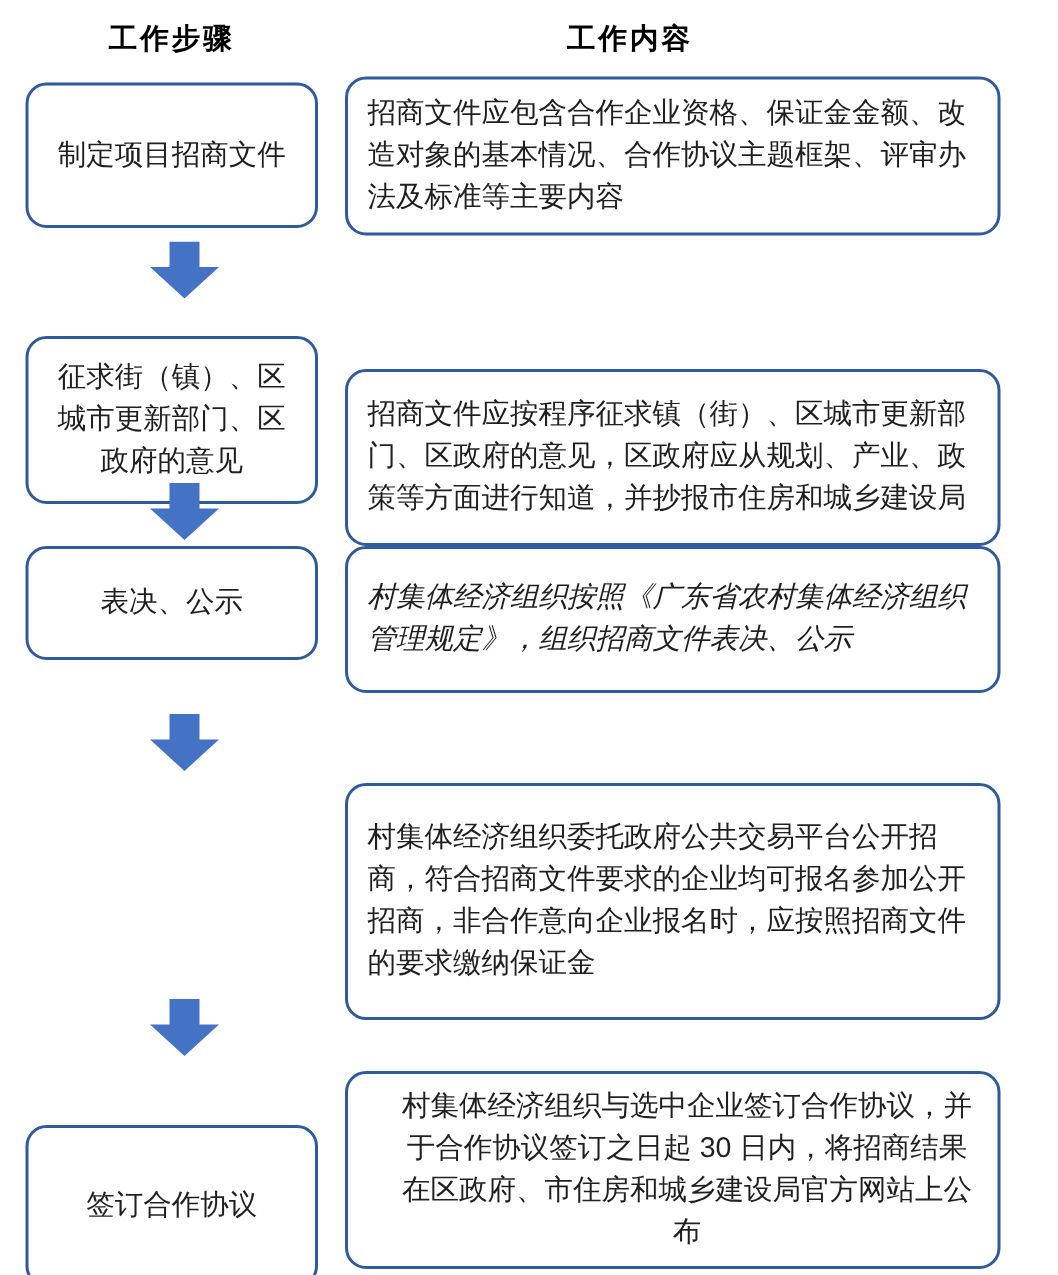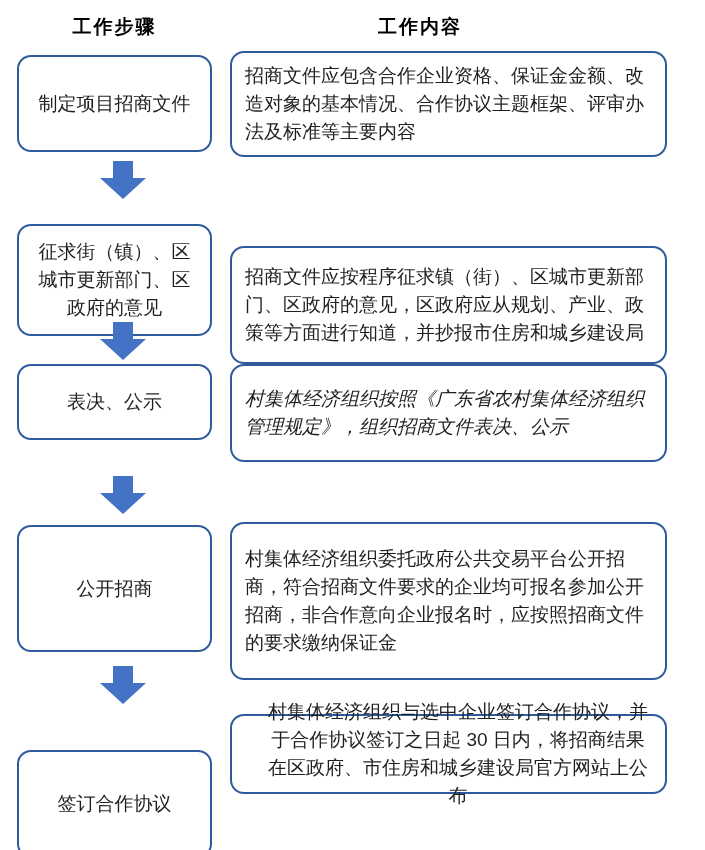--- a/index.html
+++ b/index.html
@@ -53,21 +53,21 @@
 
   .r1s { top: 55px;  height: 97px;  }
   .r1c { top: 51px;  height: 106px; }
   .r2s { top: 204px; height: 112px; margin-top: 20px; }
   .r2c { top: 200px; height: 118px; margin-top: 46px; }
   .r3s { top: 364px; height: 76px;  }
   .r3c { top: 364px; height: 98px; font-style: italic;  }
   .r4s { top: 525px; height: 127px; }
   .r4c { top: 522px; height: 158px; }
   .r5s { top: 750px; height: 108px; }
-  .r5c { top: 714px; height: 80px; padding-left: 32px; }
+  .r5c { top: 714px; height: 132px; padding-left: 32px; }
 
   .arrow { position: absolute; left: 98px; width: 50px; height: 38px; }
   .a1 { top: 161px; }
   .a2 { top: 322px; }
   .a3 { top: 476px; }
   .a4 { top: 666px; }
 </style>
 </head>
 <body>
 
@@ -102,23 +102,20 @@
     <span>表决、公示</span>
   </div>
   <div class="box content r3c">
     <span>村集体经济组织按照《广东省农村集体经济组织管理规定》，组织招商文件表决、公示</span>
   </div>
 
   <svg class="arrow a3" viewBox="0 0 50 38" xmlns="http://www.w3.org/2000/svg">
     <path d="M15,0 H35 V17 H48 L25,38 L2,17 H15 Z" fill="#4472c4"></path>
   </svg>
 
-  <div class="box step r4s">
-    <span>公开招商</span>
-  </div>
   <div class="box content r4c">
     <span>村集体经济组织委托政府公共交易平台公开招商，符合招商文件要求的企业均可报名参加公开招商，非合作意向企业报名时，应按照招商文件的要求缴纳保证金</span>
   </div>
 
   <svg class="arrow a4" viewBox="0 0 50 38" xmlns="http://www.w3.org/2000/svg">
     <path d="M15,0 H35 V17 H48 L25,38 L2,17 H15 Z" fill="#4472c4"></path>
   </svg>
 
   <div class="box step r5s">
     <span>签订合作协议</span>

